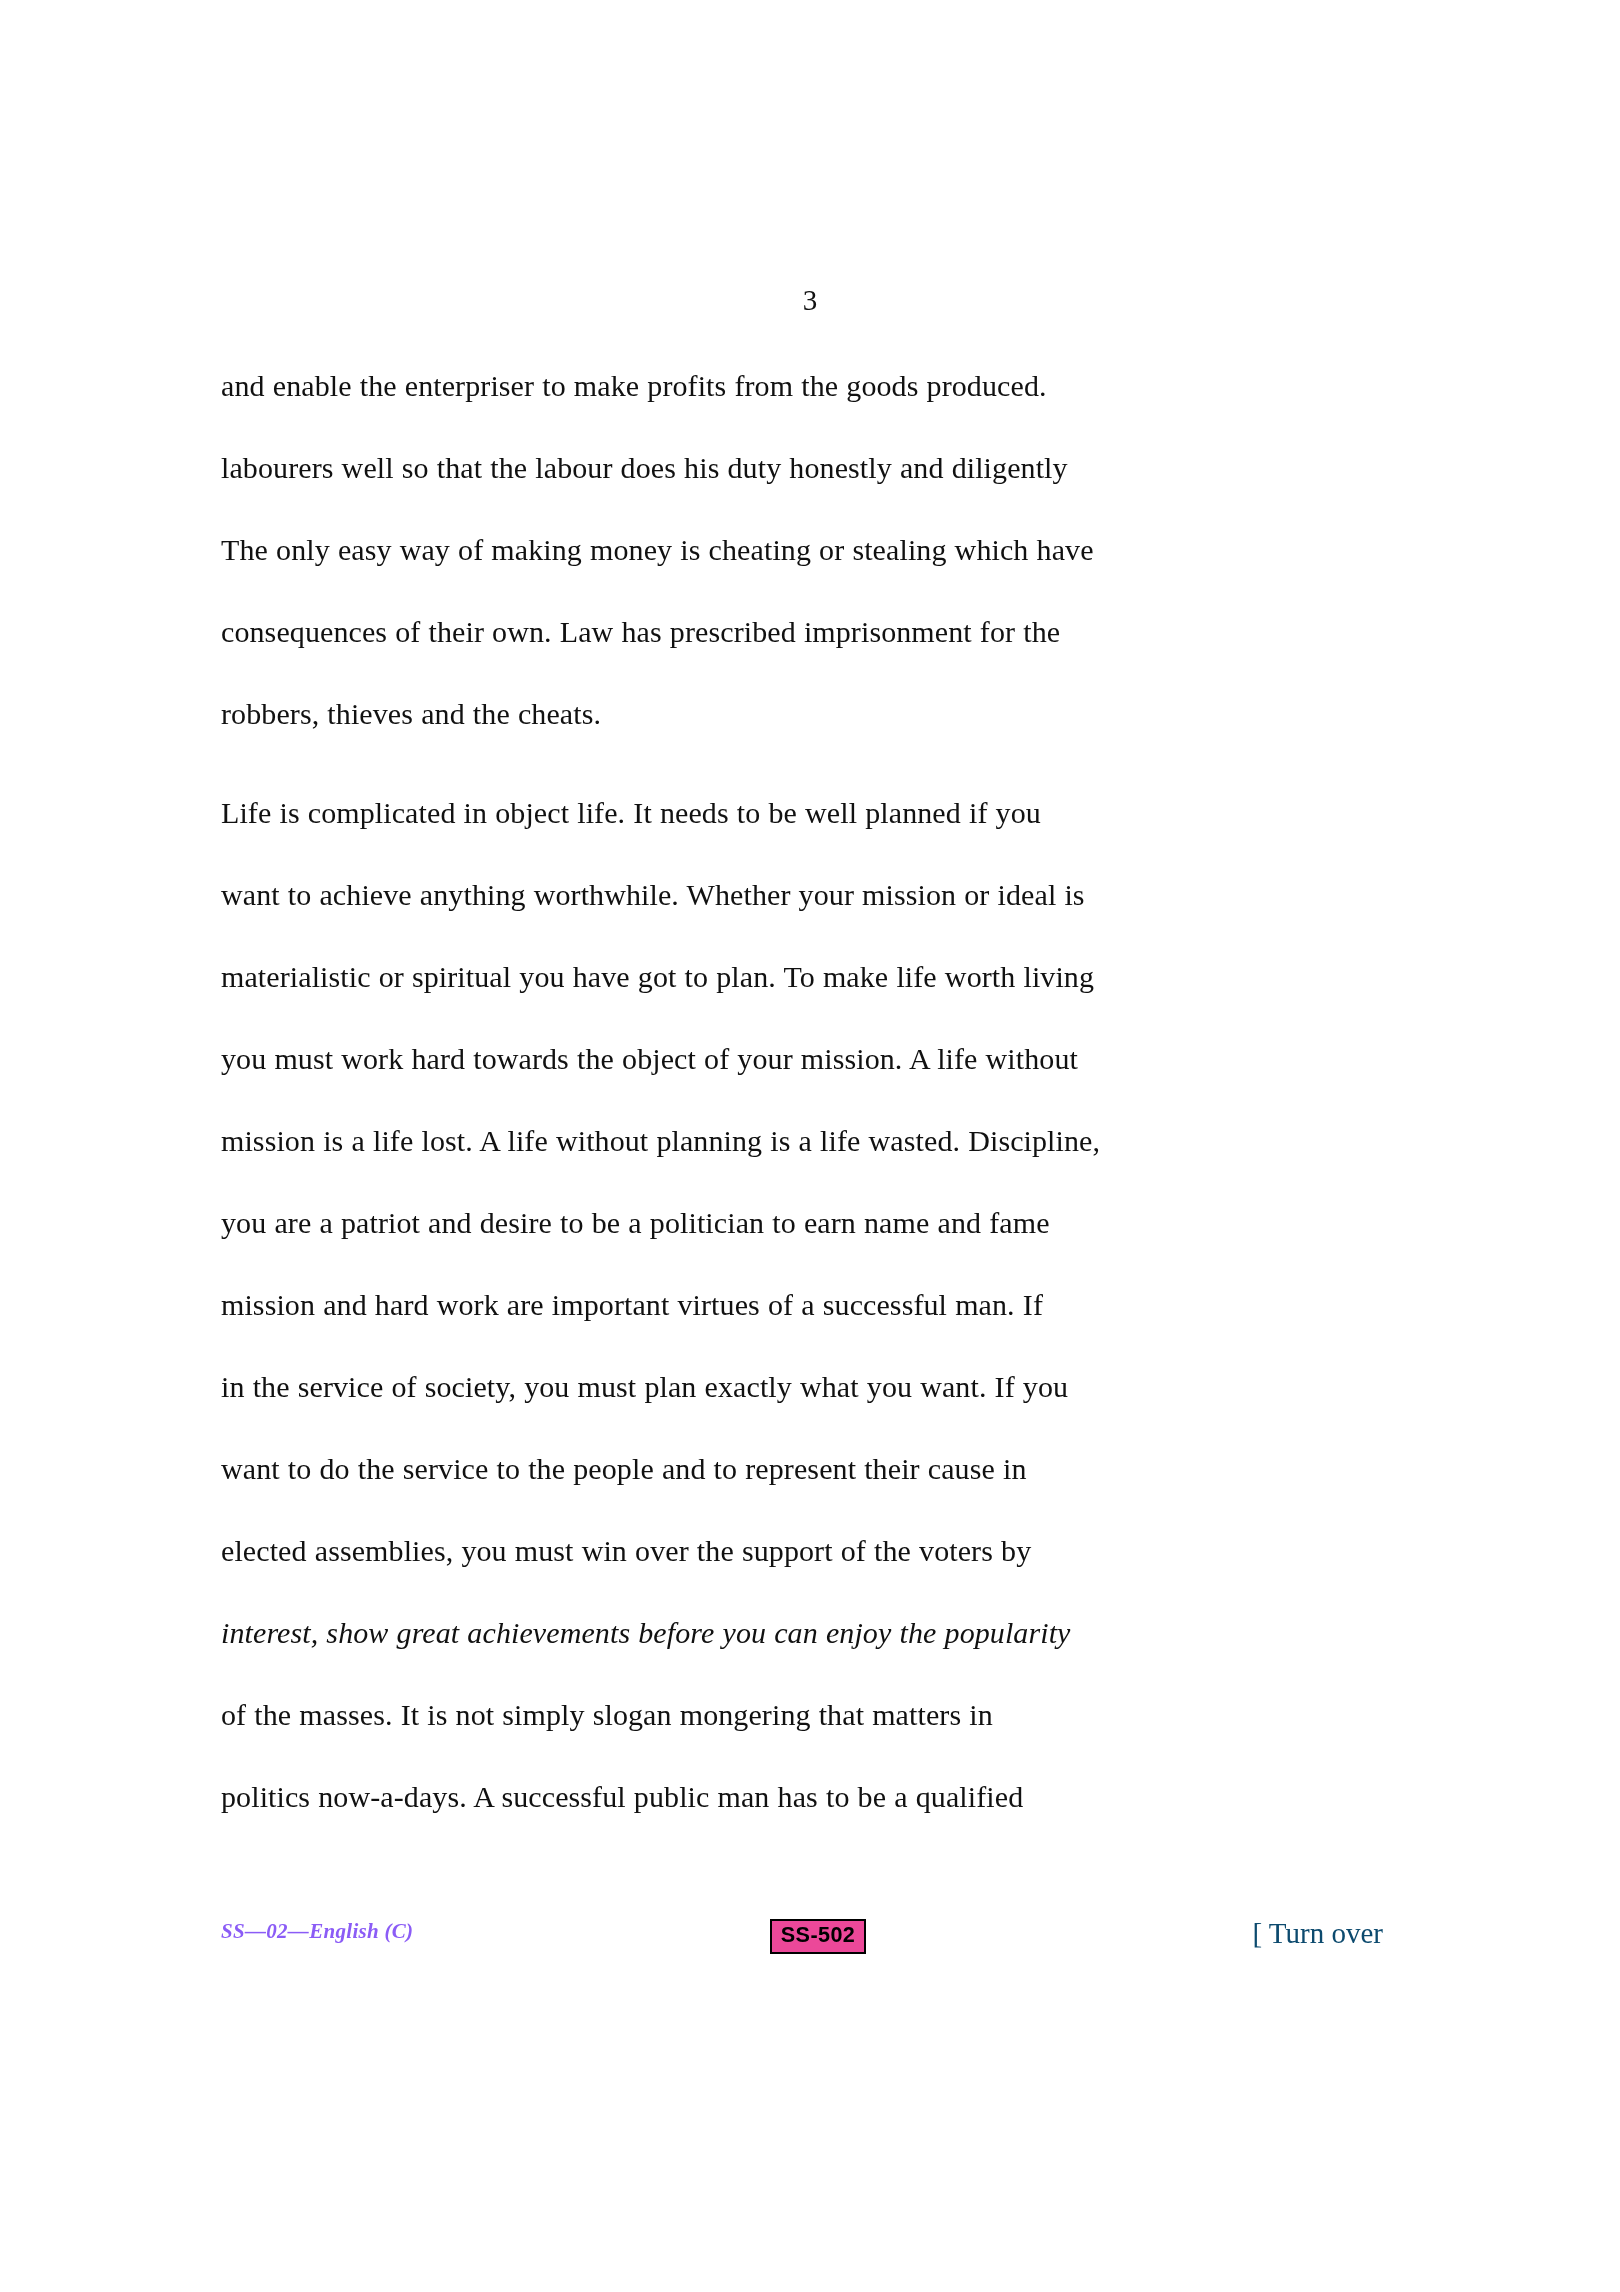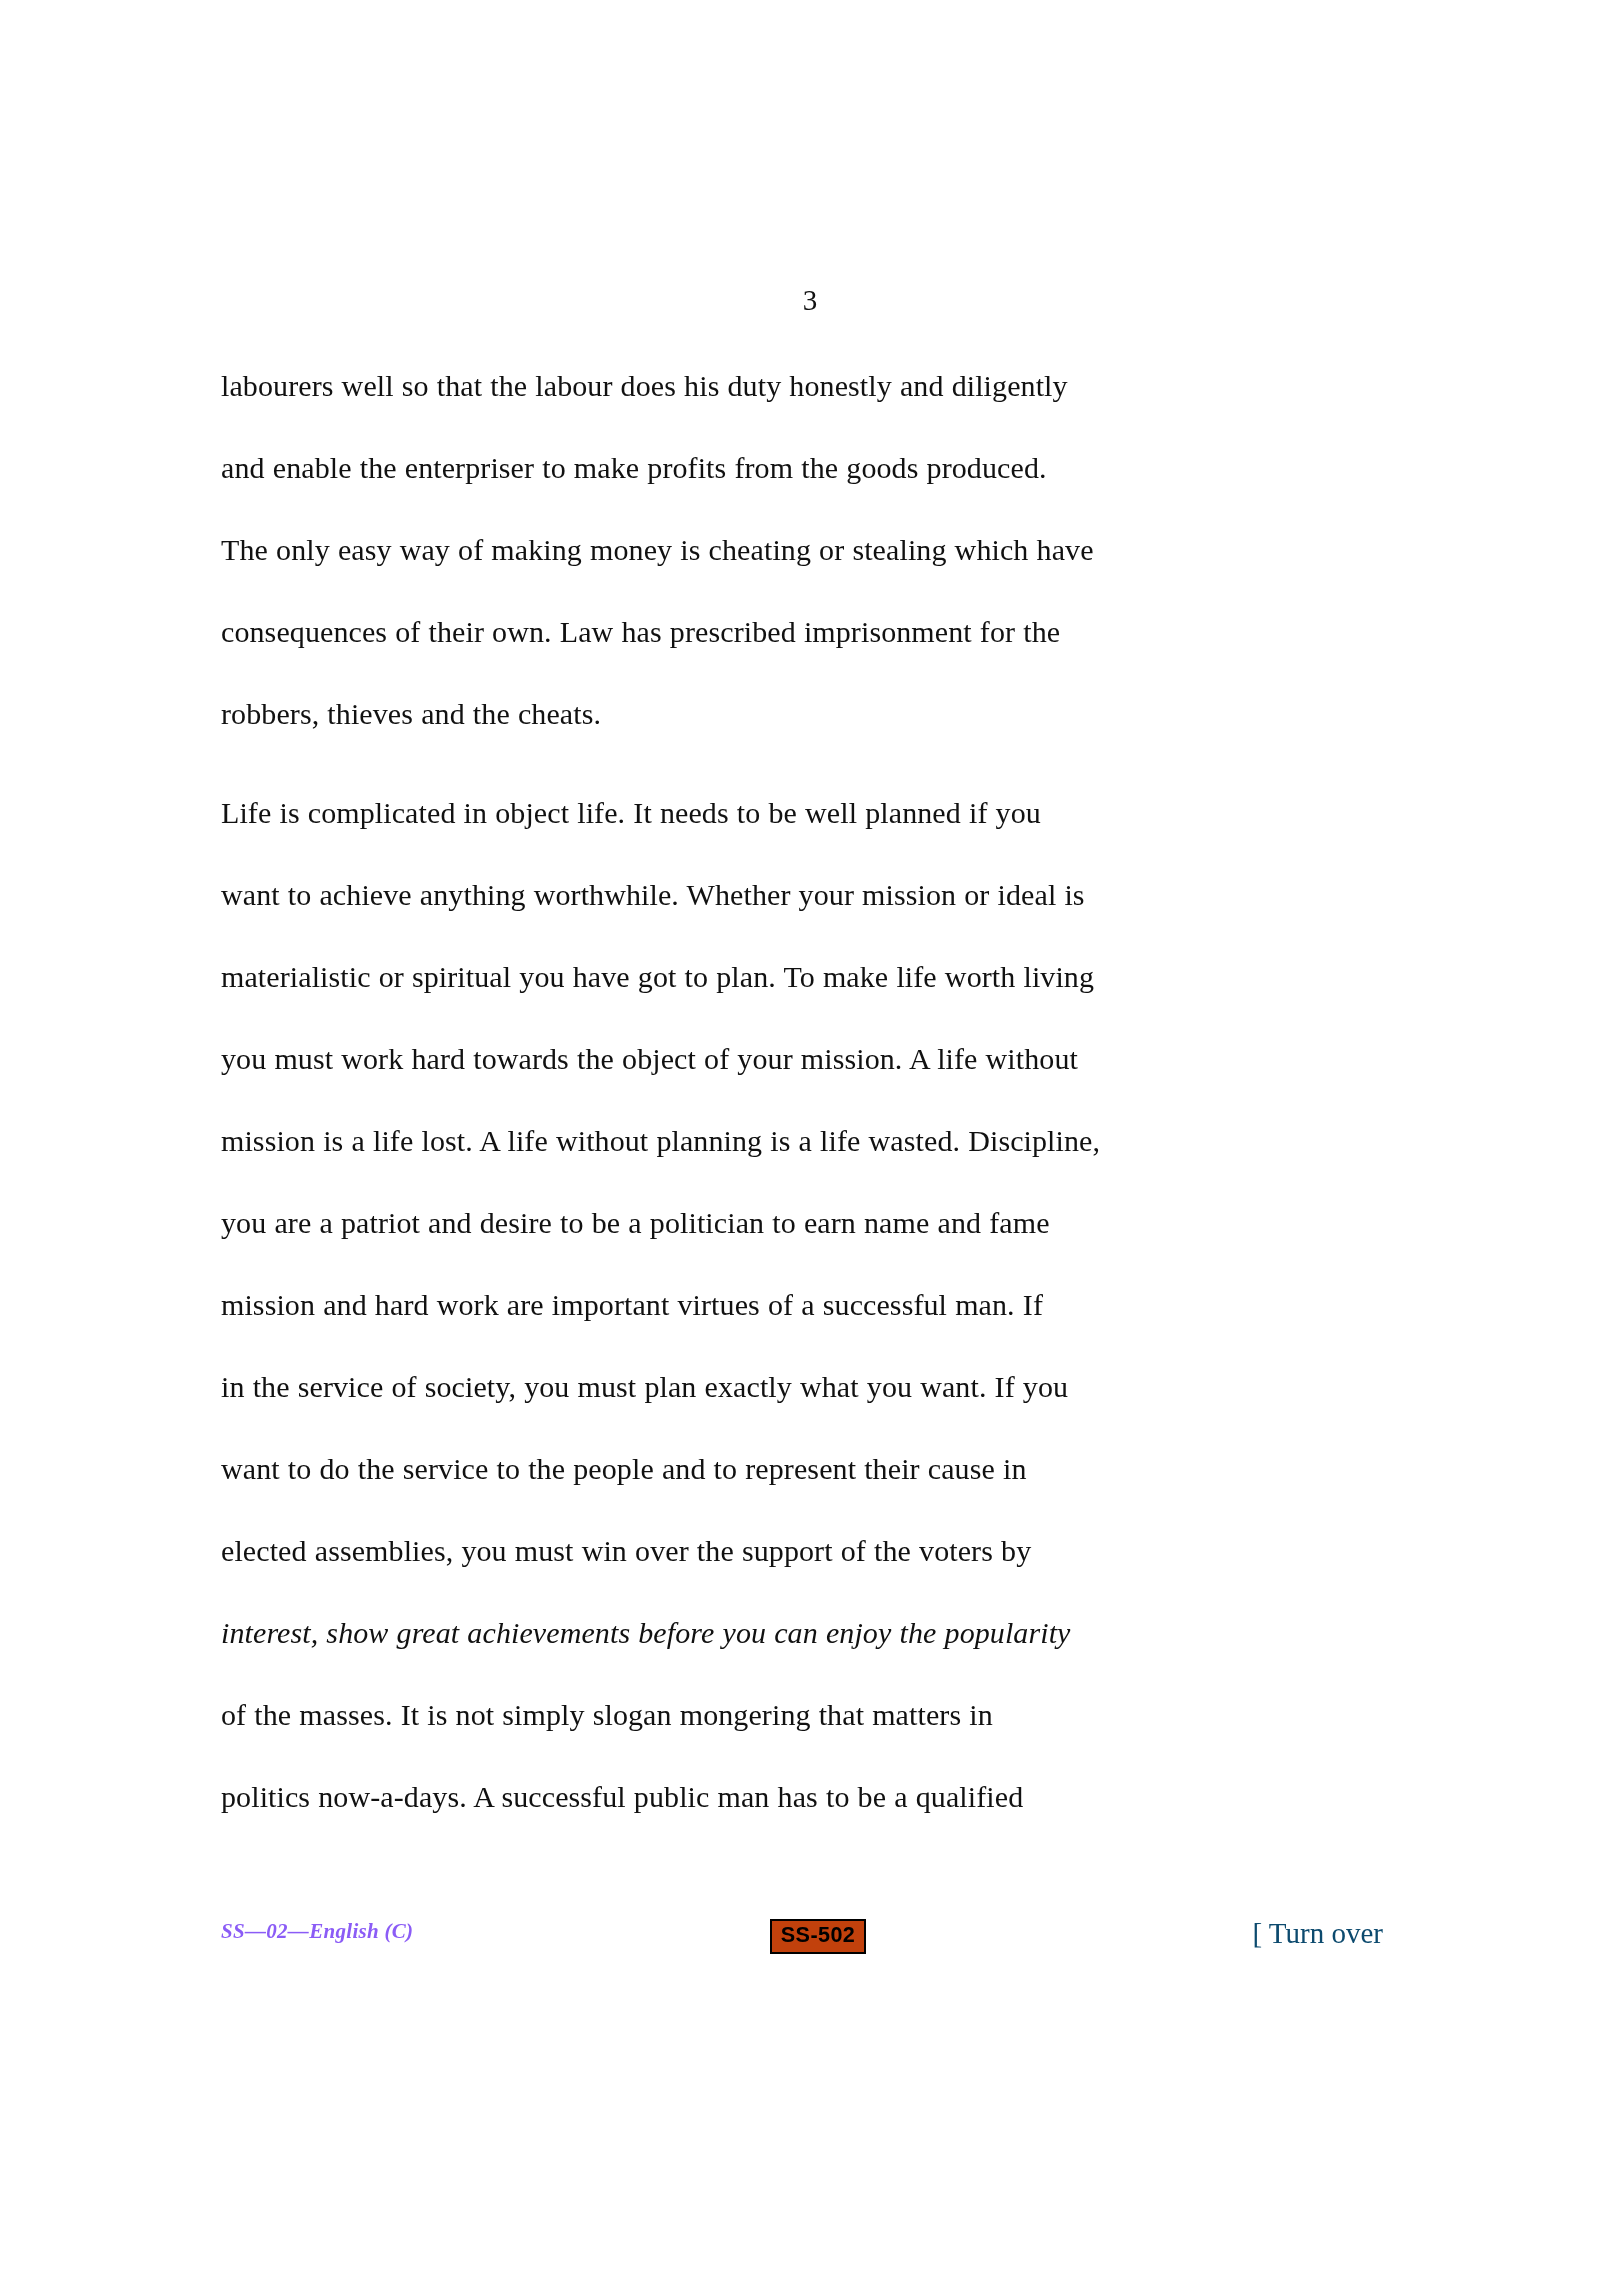--- a/index.html
+++ b/index.html
@@ -85,21 +85,21 @@
   .code-box {
     display: inline-block;
     border: 2.9px solid #000000;
     padding: 1px 8.8px 2.9px 8.8px;
     font-family: "Liberation Sans", "DejaVu Sans", sans-serif;
     font-weight: 700;
     font-size: 21.6px;
     letter-spacing: 0.4px;
     line-height: 1.25;
     color: #000000;
-    background: #c2410c;
+    background: #ec4899;
     margin-left: 32px;
   }
   .footer-right {
     position: absolute;
     right: 0;
     top: 3.9px;
     font-size: 29px;
     white-space: nowrap;
     color: #0c4a6e;
   }
@@ -107,22 +107,22 @@
 </head>
 <body>
 
 <div class="page">
 
   <div class="page-number">3</div>
 
   <div class="content">
 
     <p class="para p-first">
+      <span class="line" style="white-space: nowrap;">and enable the enterpriser to make profits from the goods produced.</span>
       <span class="line" style="white-space: nowrap;">labourers well so that the labour does his duty honestly and diligently</span>
-      <span class="line" style="white-space: nowrap;">and enable the enterpriser to make profits from the goods produced.</span>
       <span class="line" style="white-space: nowrap;">The only easy way of making money is cheating or stealing which have</span>
       <span class="line" style="white-space: nowrap;">consequences of their own. Law has prescribed imprisonment for the</span>
       <span class="line" style="white-space: nowrap;">robbers, thieves and the cheats.</span>
     </p>
 
     <p class="para">
       <span class="line" style="white-space: nowrap;">Life is complicated in object life. It needs to be well planned if you</span>
       <span class="line" style="white-space: nowrap;">want to achieve anything worthwhile. Whether your mission or ideal is</span>
       <span class="line" style="white-space: nowrap;">materialistic or spiritual you have got to plan. To make life worth living</span>
       <span class="line" style="white-space: nowrap;">you must work hard towards the object of your mission. A life without</span>

